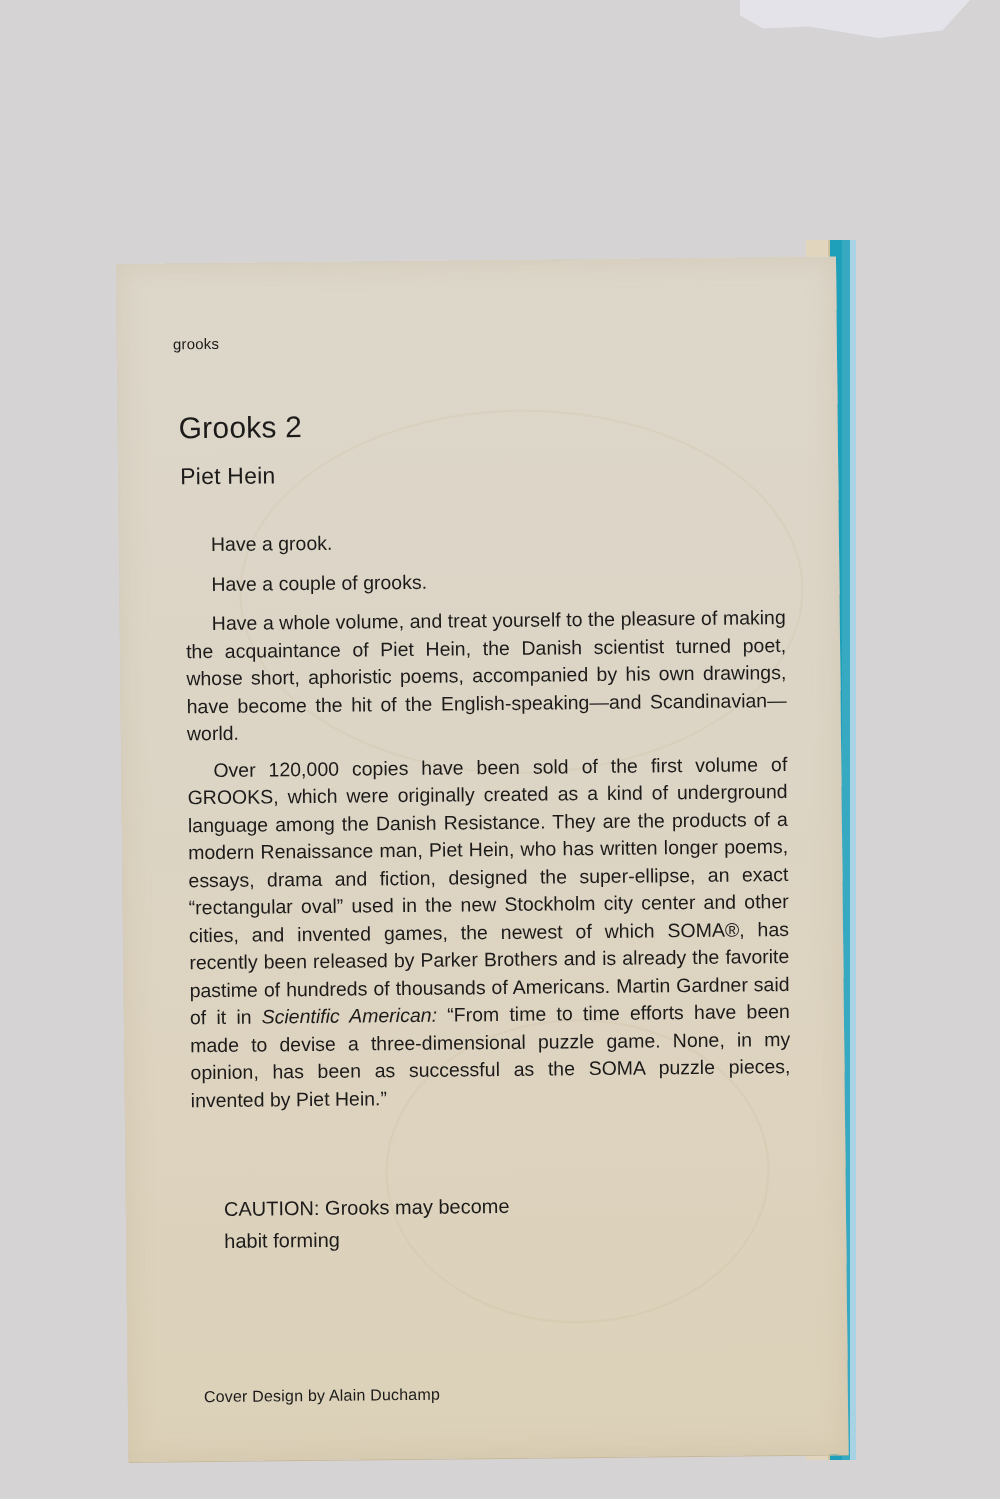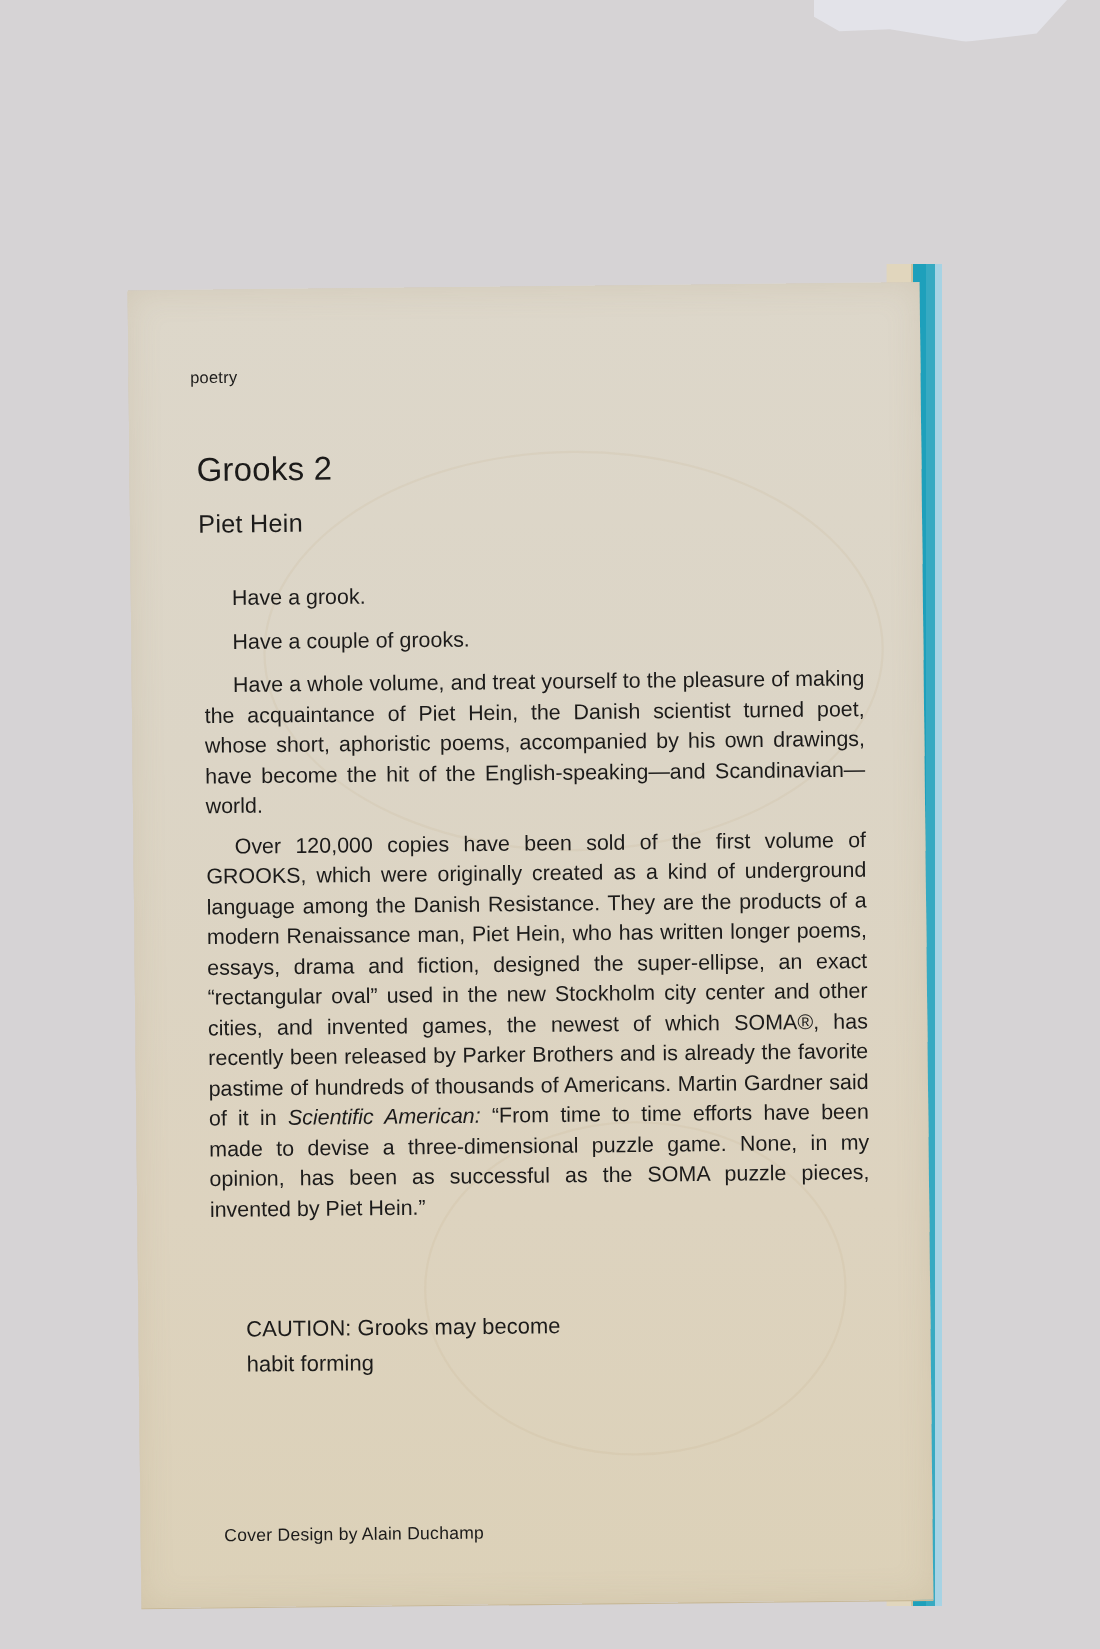--- a/index.html
+++ b/index.html
@@ -125,21 +125,21 @@
 <body>
 
 <div class="torn-paper"></div>
 
 <div class="book">
   <div class="spine-edge"></div>
   <div class="page">
     <div class="stain" style="left:120px; top:150px; width:560px; height:360px;"></div>
     <div class="stain" style="left:260px; top:760px; width:380px; height:300px;"></div>
     <div class="page-content">
-      <div class="category">poetry</div>
+      <div class="category">grooks</div>
       <h1 class="title">Grooks 2</h1>
       <div class="author">Piet Hein</div>
 
       <div class="blurb">
         <p class="short">Have a grook.</p>
         <p class="short">Have a couple of grooks.</p>
         <p>Have a whole volume, and treat yourself to the pleasure of making the acquaintance of Piet Hein, the Danish scientist turned poet, whose short, aphoristic poems, accompanied by his own drawings, have become the hit of the English-speaking—and Scandinavian—world.</p>
         <p><span>Over 120,000 copies have been sold of the first volume of GROOKS, which were originally created as a kind of underground language among the Danish Resistance. They are the products of a modern Renaissance man, Piet Hein, who has written longer poems, essays, drama and fiction, designed the super-ellipse, an exact “rectangular oval” used in the new Stockholm city center and other cities, and invented games, the newest of which SOMA®, has recently been released by Parker Brothers and is already the favorite pastime of hundreds of thousands of Americans. Martin Gardner said of it in </span><em>Scientific American:</em><span> “From time to time efforts have been made to devise a three-dimensional puzzle game. None, in my opinion, has been as successful as the SOMA puzzle pieces, invented by Piet Hein.”</span></p>
       </div>
 

